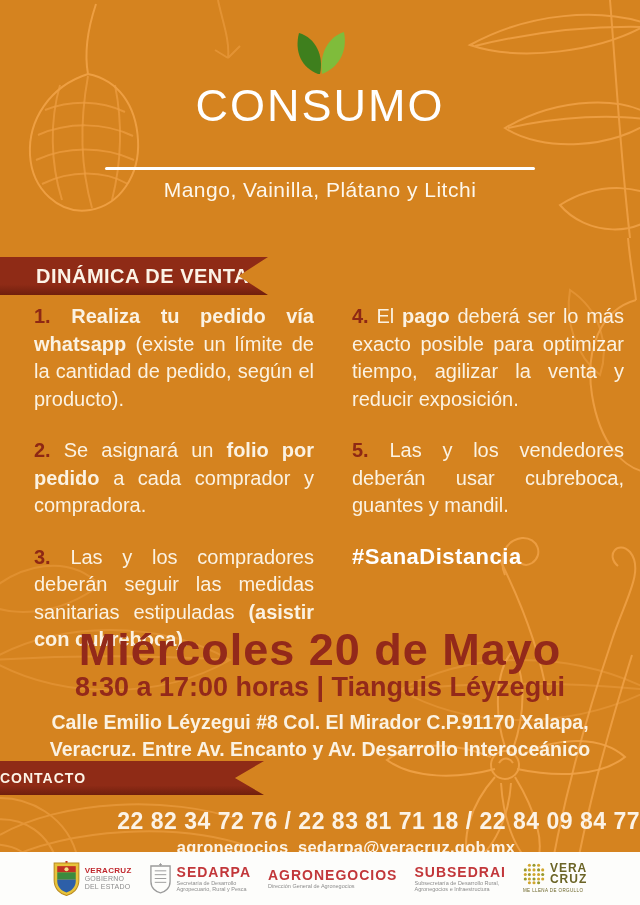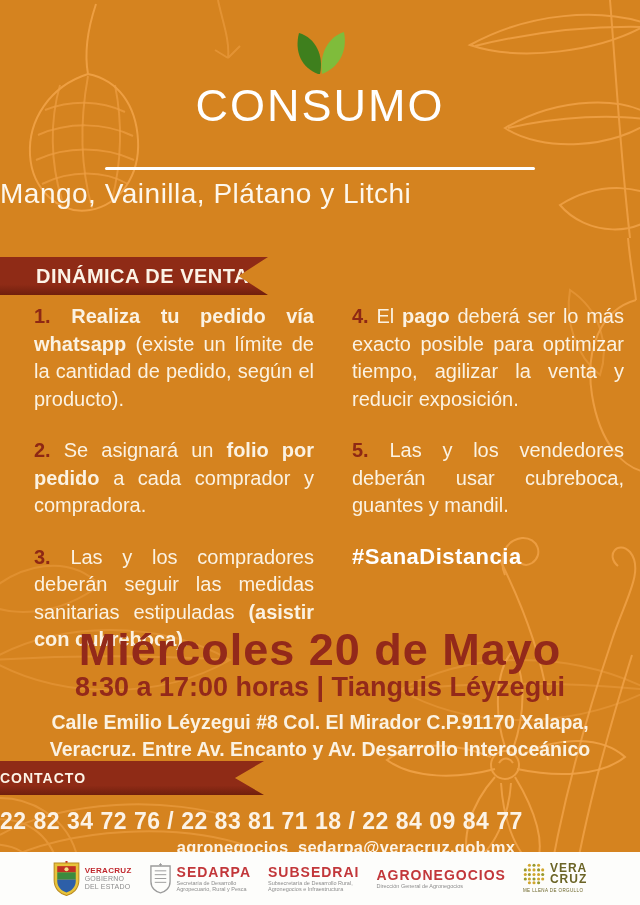--- a/index.html
+++ b/index.html
@@ -16,21 +16,21 @@
     position:absolute;top:80px;left:0;width:100%;
     text-align:center;color:#FFFFFF;font-weight:normal;
     font-size:45px;line-height:51px;letter-spacing:2px;
   }
   .divider{
     position:absolute;top:167px;left:50%;transform:translateX(-50%);
     width:430px;height:3px;background:#FFFFFF;border-radius:2px;
   }
   .subtitle{
     position:absolute;top:178px;left:0;width:100%;
-    text-align:left;color:#FDF7EC;font-size:28px;letter-spacing:0.5px;
+    text-align:center;color:#FDF7EC;font-size:21px;letter-spacing:0.5px;
   }
 
   
   .ribbon{
     position:absolute;left:0;
     background:linear-gradient(#8F2B16 72%,#701F0D 100%);
     color:#FCF3E6;font-weight:bold;
     clip-path:polygon(0 0,100% 0,89% 50%,100% 100%,0 100%);
   }
   .ribbon-dinamica{
@@ -55,21 +55,21 @@
   .hashtag{font-size:22px;font-weight:bold;color:#FFFFFF;margin-top:2px;letter-spacing:0.5px;}
 
   
   .event{position:absolute;top:626px;left:0;width:100%;text-align:center;}
   .event-date{color:#93291A;font-weight:bold;font-size:45px;line-height:47px;letter-spacing:1px;}
   .event-time{color:#93291A;font-weight:bold;font-size:27px;line-height:29px;}
   .event-addr{color:#FBF2E2;font-weight:bold;font-size:19.5px;line-height:27px;margin-top:7px;}
 
   
   .phones{
-    position:absolute;top:808px;left:0;width:100%;text-align:left;
+    position:absolute;top:808px;left:0;width:100%;text-align:right;
     color:#FCF3E6;font-weight:bold;font-size:23px;letter-spacing:0.5px;
   }
   .email{
     position:absolute;top:838px;left:0;width:100%;text-align:center;
     color:#FCF3E6;font-weight:bold;font-size:16.5px;letter-spacing:0.3px;margin-left:26px;
   }
 
   
   .footer{
     position:absolute;top:852px;left:0;width:640px;height:53px;background:#FDFDFB;
@@ -215,28 +215,28 @@
         <path d="M6,8 h12 M6,12 h12 M6,16 h12 M6,20 h12" stroke-width="1"></path>
       </svg>
       <div class="logo-textcol">
         <div class="lg-title">SEDARPA</div>
         <div class="lg-sub">Secretaría de Desarrollo</div>
         <div class="lg-sub">Agropecuario, Rural y Pesca</div>
       </div>
     </div>
 
     <div class="logo-textcol">
+      <div class="lg-title">AGRONEGOCIOS</div>
+      <div class="lg-sub">Dirección General de Agronegocios</div>
+    </div>
+
+    <div class="logo-textcol">
       <div class="lg-title">SUBSEDRAI</div>
       <div class="lg-sub">Subsecretaría de Desarrollo Rural,</div>
       <div class="lg-sub">Agronegocios e Infraestructura</div>
-    </div>
-
-    <div class="logo-textcol">
-      <div class="lg-title">AGRONEGOCIOS</div>
-      <div class="lg-sub">Dirección General de Agronegocios</div>
     </div>
 
     <div class="logo-textcol">
       <div class="logo-group">
         <svg width="22" height="22" viewBox="0 0 24 24">
           <g>
             <circle cx="7" cy="2.5" r="1.7" fill="#D1A62C"></circle>
               <circle cx="12" cy="2.5" r="1.7" fill="#97992F"></circle>
               <circle cx="17" cy="2.5" r="1.7" fill="#D1A62C"></circle>
             <circle cx="2.5" cy="7.5" r="1.7" fill="#97992F"></circle>

